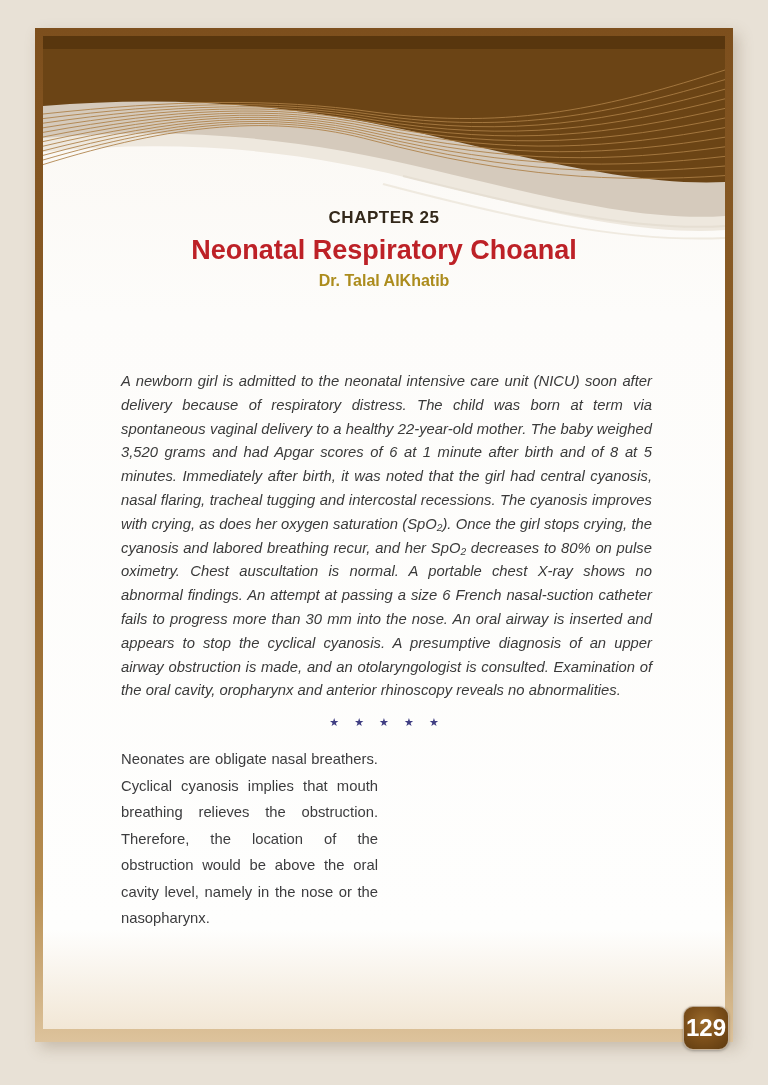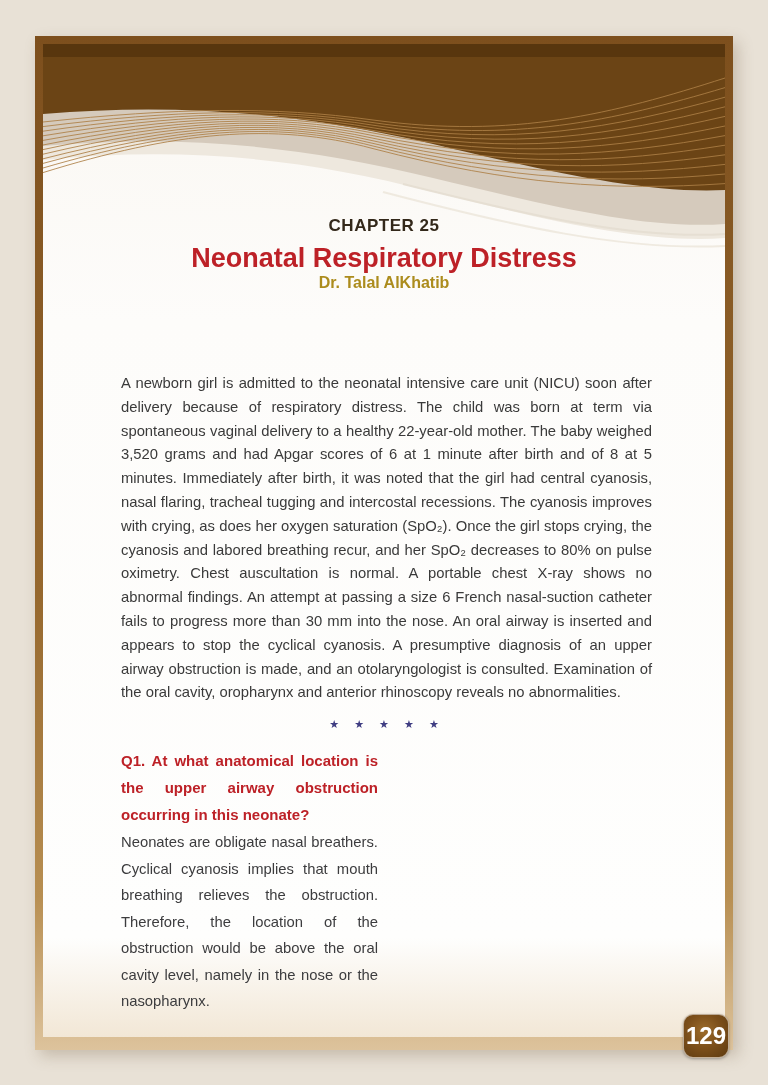--- a/index.html
+++ b/index.html
@@ -3,43 +3,43 @@
 <meta charset="utf-8">
 <style>
   html,body{margin:0;padding:0;}
   body{
     width:768px;height:1085px;
     background:#e8e1d6;
     font-family:"Liberation Sans", sans-serif;
     position:relative;overflow:hidden;
   }
   .page-frame{
-    position:absolute;left:35px;top:36px;width:698px;height:1014px;
+    position:absolute;left:35px;top:28px;width:698px;height:1014px;
     background:linear-gradient(180deg,#7d4f1d 0%,#96682e 55%,#b88f52 85%,#ddc39c 100%);
     box-shadow:5px 6px 14px rgba(110,90,60,.28);
   }
   .page{
     position:absolute;left:8px;top:8px;right:8px;bottom:13px;
     background:linear-gradient(180deg,#faf7f2 0%,#fdfcfa 28%,#fefefd 90%,#f2e7d6 100%);
     overflow:hidden;
   }
   .header-art{position:absolute;top:0;left:0;width:100%;height:215px;display:block;}
   .chapter-label{
     padding-top:172px;text-align:center;
     font-size:17px;font-weight:bold;color:#33281a;letter-spacing:.5px;
   }
   .chapter-title{
     text-align:center;font-size:27px;font-weight:bold;color:#bd2127;margin-top:7px;
   }
   .chapter-author{
-    text-align:center;font-size:16px;font-weight:bold;color:#ac8c1d;
+    text-align:center;font-size:16px;font-weight:bold;color:#ac8c1d;margin-top:6px;
   }
   .case-text{
     margin:80px 73px 0 78px;
-    font-size:14.8px;line-height:23.8px;color:#3a3a3a;
+    font-style:italic;font-size:14.8px;line-height:23.8px;color:#3a3a3a;
     text-align:justify;hyphens:auto;-webkit-hyphens:auto;
   }
   .stars{
     text-align:center;margin-top:13px;color:#3f3d82;
     font-size:11px;word-spacing:12px;
   }
   .qa{display:flex;gap:17px;margin:16px 73px 0 78px;}
   .qa-col{flex:1;min-width:0;}
   .q-heading{
     color:#bd2127;font-weight:bold;font-size:15px;line-height:27px;
@@ -93,30 +93,29 @@
           <path d="M0,105.6 C130,77.2 230,70.4 330,91.6 C470,120.2 570,112 682,91.6" fill="none" stroke="#ad7f45" stroke-width="1" opacity="0.85"></path>
           <path d="M0,110.19999999999999 C130,79.4 230,71.8 330,94.2 C470,124.4 570,119 682,101.2" fill="none" stroke="#ad7f45" stroke-width="1" opacity="0.85"></path>
           <path d="M0,114.8 C130,81.6 230,73.2 330,96.8 C470,128.6 570,126 682,110.8" fill="none" stroke="#ad7f45" stroke-width="1" opacity="0.85"></path>
           <path d="M0,119.4 C130,83.8 230,74.6 330,99.4 C470,132.8 570,133 682,120.39999999999999" fill="none" stroke="#ad7f45" stroke-width="1" opacity="0.85"></path>
           <path d="M0,124 C130,86 230,76 330,102 C470,137 570,140 682,130" fill="none" stroke="#ad7f45" stroke-width="1" opacity="0.85"></path>
           <path d="M0,128.6 C130,88.2 230,77.4 330,104.6 C470,141.2 570,147 682,139.6" fill="none" stroke="#ad7f45" stroke-width="1" opacity="0.85"></path>
         </g>
     </svg>
 
     <div class="chapter-label">CHAPTER 25</div>
-    <div class="chapter-title">Neonatal Respiratory Distress</div>
+    <div class="chapter-title">Neonatal Respiratory Choanal</div>
     <div class="chapter-author">Dr. Talal AlKhatib</div>
 
     <p class="case-text">A newborn girl is admitted to the neonatal intensive care unit (NICU) soon after delivery because of respiratory distress. The child was born at term via spontaneous vaginal delivery to a healthy 22-year-old mother. The baby weighed 3,520 grams and had Apgar scores of 6 at 1 minute after birth and of 8 at 5 minutes. Immediately after birth, it was noted that the girl had central cyanosis, nasal flaring, tracheal tugging and intercostal recessions. The cyanosis improves with crying, as does her oxygen saturation (SpO₂). Once the girl stops crying, the cyanosis and labored breathing recur, and her SpO₂ decreases to 80% on pulse oximetry. Chest auscultation is normal. A portable chest X-ray shows no abnormal findings. An attempt at passing a size 6 French nasal-suction catheter fails to progress more than 30 mm into the nose. An oral airway is inserted and appears to stop the cyclical cyanosis. A presumptive diagnosis of an upper airway obstruction is made, and an otolaryngologist is consulted. Examination of the oral cavity, oropharynx and anterior rhinoscopy reveals no abnormalities.</p>
 
     <div class="stars">★ ★ ★ ★ ★</div>
 
     <div class="qa">
       <div class="qa-col">
-        <div class="q-heading">Q1. At what anatomical location is the upper airway obstruction occurring in this neonate?</div>
         <div class="q-answer">Neonates are obligate nasal breathers. Cyclical cyanosis implies that mouth breathing relieves the obstruction. Therefore, the location of the obstruction would be above the oral cavity level, namely in the nose or the nasopharynx.</div>
       </div>
       <div class="qa-col">
       </div>
     </div>
 
   </div>
   <div class="page-badge">129</div>
 </div>
 

